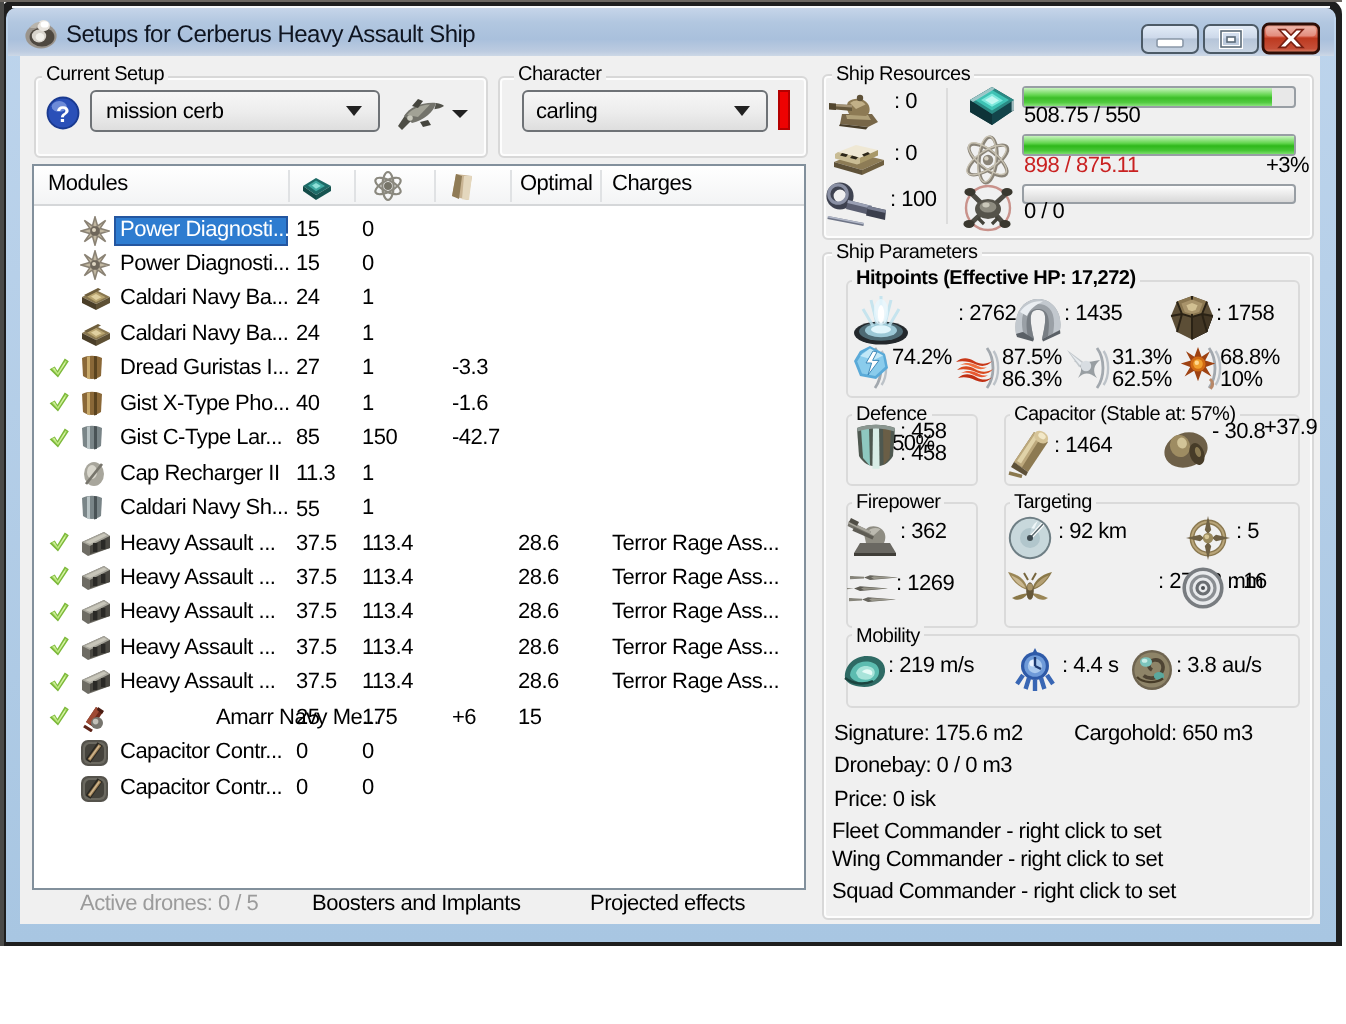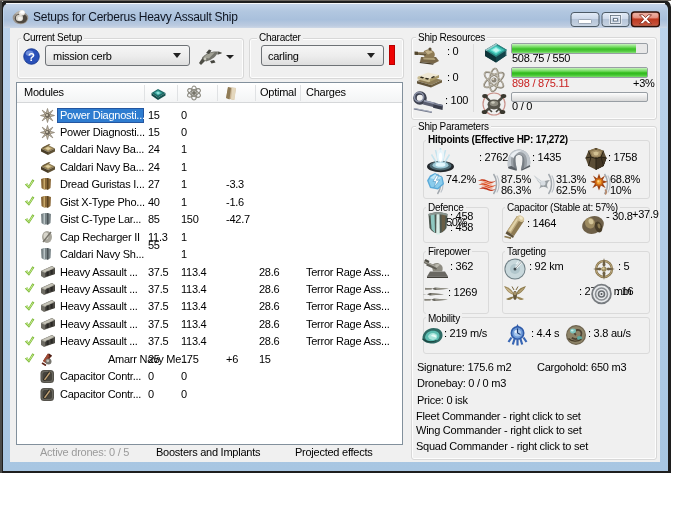--- a/index.html
+++ b/index.html
@@ -237,21 +237,21 @@
   </svg>
 <div class="abs t11" style="left:60px;top:230.64999999999998px;">Cap Recharger II</div>
 <div class="abs t11" style="left:148px;top:230.64999999999998px;">11.3</div>
 <div class="abs t11" style="left:181px;top:230.64999999999998px;">1</div>
 <svg class="abs" style="left:40px;top:247.1px" width="12" height="14" viewBox="0 0 12 14">
 <path d="M1 2 C4 0.5 8 0.5 11 2 L10.5 11 C8 13 4 13 1.5 11 Z" fill="#7a8588"></path>
 <path d="M3.5 1.4 L5 1.1 L5 12.6 L3.5 12.2 Z" fill="#b9c4c6"></path>
 <path d="M7 1 L8.5 1.2 L8.5 12.4 L7 12.7 Z" fill="#4a5356"></path>
   </svg>
 <div class="abs t11" style="left:60px;top:248.1px;">Caldari Navy Sh...</div>
-<div class="abs t11" style="left:148px;top:239px;text-align:right;">55</div>
+<div class="abs t11" style="left:148px;top:249px;text-align:right;">55</div>
 <div class="abs t11" style="left:181px;top:248.1px;">1</div>
 <svg class="abs" style="left:24px;top:264.84999999999997px" width="11" height="12" viewBox="0 0 11 12">
 <path d="M0.8 6.6 L3.4 5.2 L4.7 7.4 L8.4 1.2 L10.4 2.6 L5 10.8 Z" fill="#7cb83a"></path>
 <path d="M1.9 6.4 L3.2 5.8 L4.8 8.4 L8.7 2.2 L9.4 2.8 L5 9.6 Z" fill="#b8e478"></path>
 <path d="M2.6 6.3 L3.1 6.1 L4.9 9 L8.2 3.4 L8.6 3.7 L5 9 Z" fill="#dcf4b0"></path>
 </svg>
 <svg class="abs" style="left:40px;top:264.54999999999995px" width="16" height="13" viewBox="0 0 16 13">
 <path d="M1 6 L12 1 L15 3 L15 9 L4 13 L1 11 Z" fill="#6e6c64"></path>
 <path d="M1 6 L12 1 L15 3 L5 8 Z" fill="#a6a49a"></path>
 <path d="M2.5 6 L12 1.7 L13.5 2.8 L5 7 Z" fill="#c8c6ba"></path>

